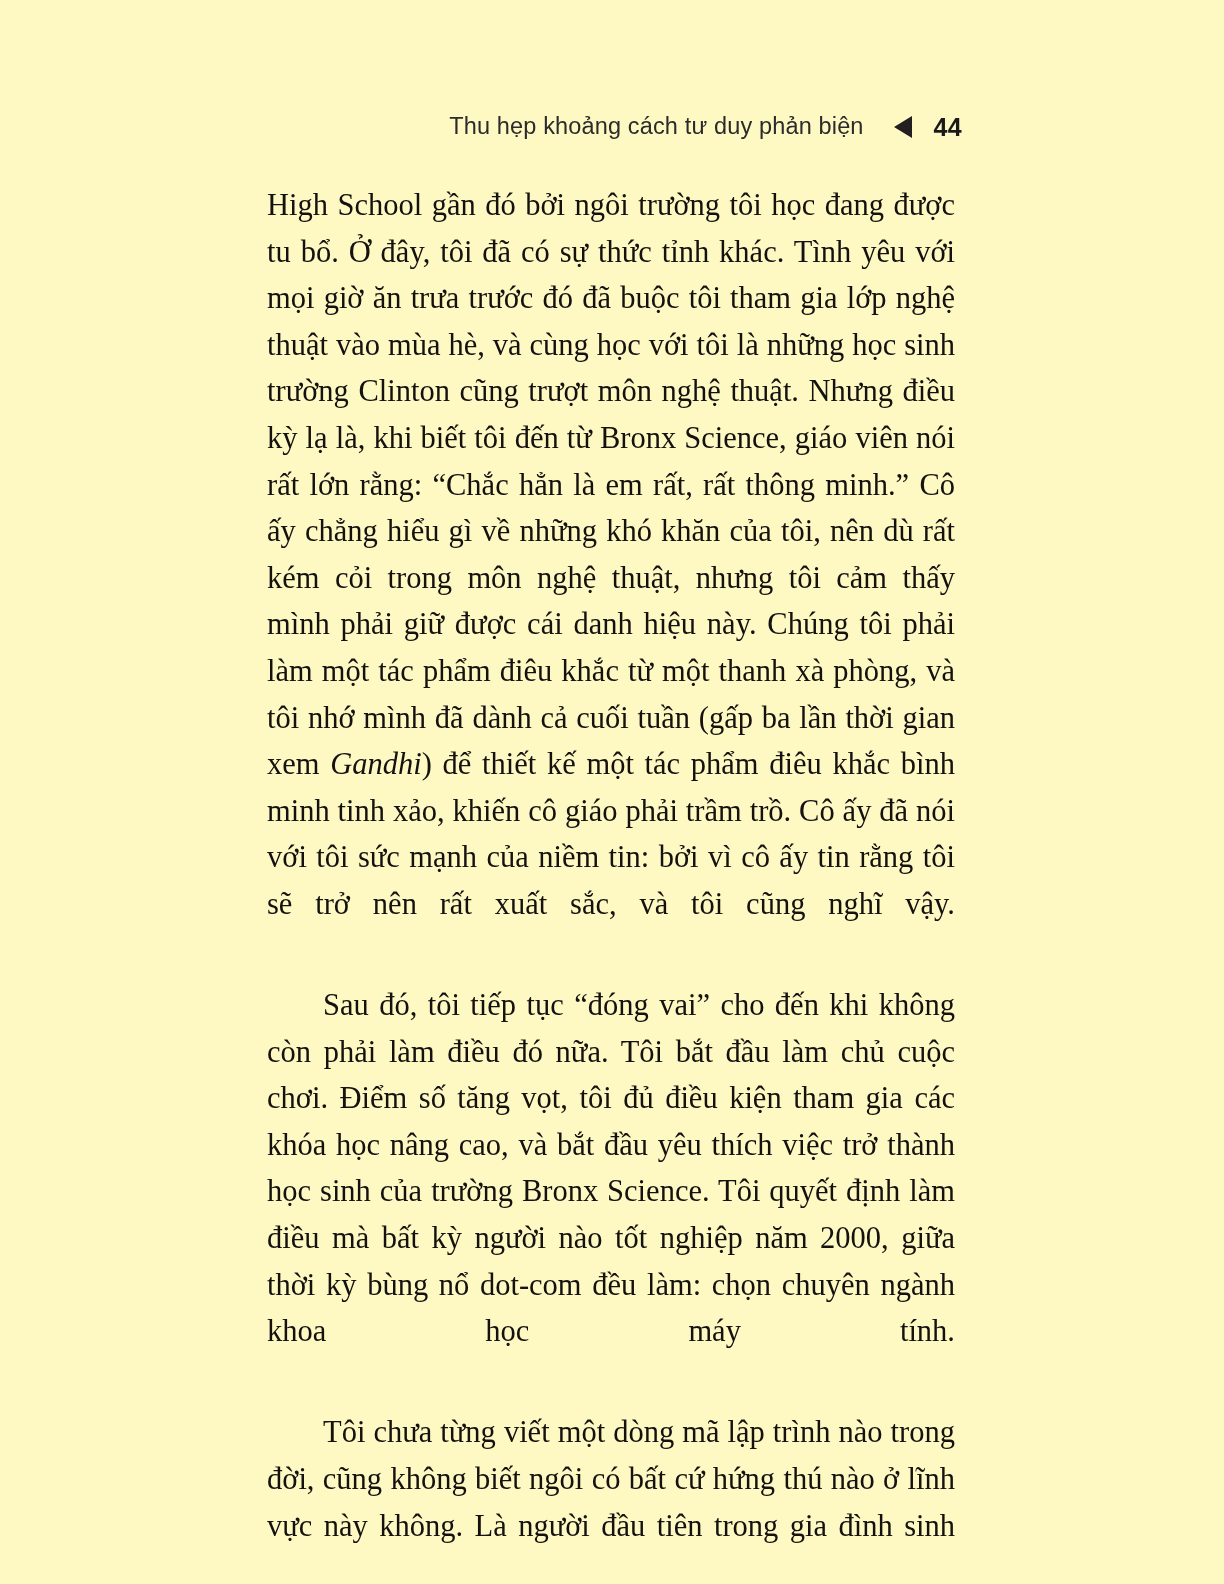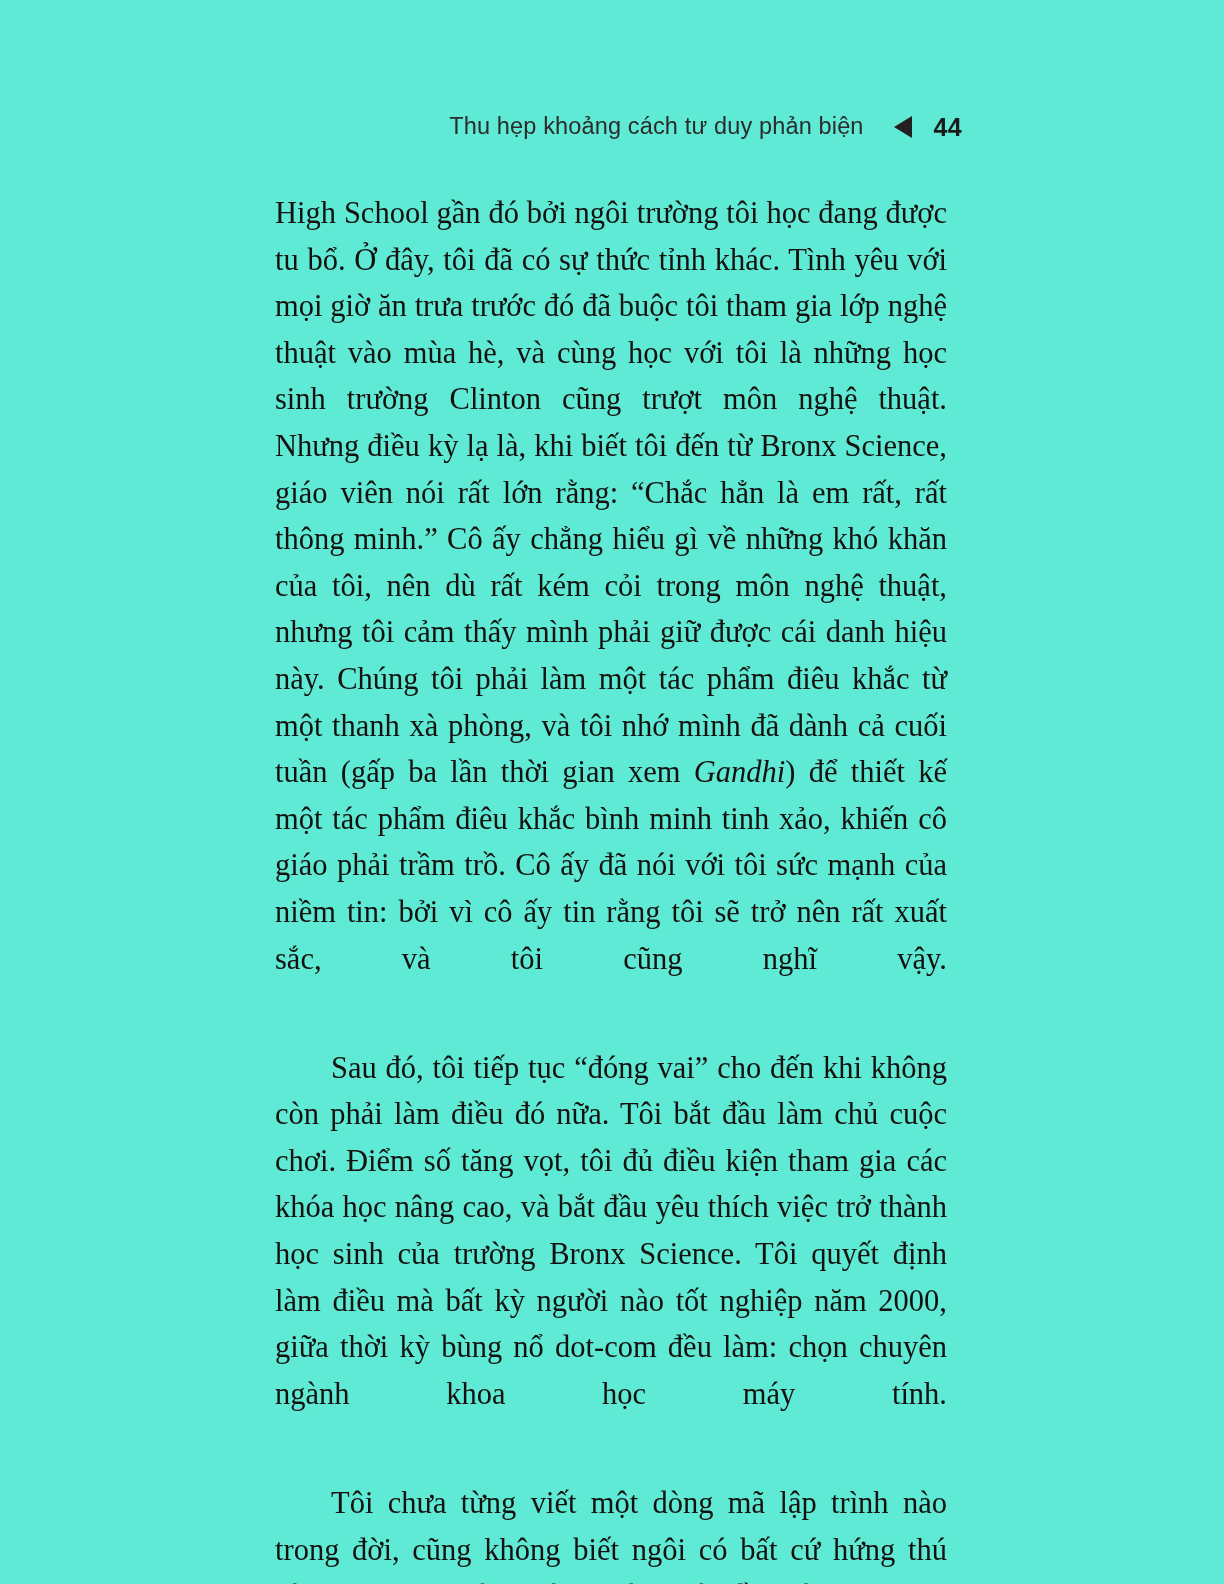--- a/index.html
+++ b/index.html
@@ -12,21 +12,21 @@
     height: 1584px;
     overflow: hidden;
     font-family: "Liberation Serif", "DejaVu Serif", serif;
     color: #111111;
   }
 
   .page {
     position: relative;
     width: 1224px;
     height: 1584px;
-    background: #5eead4;
+    background: #fef9c3;
     box-sizing: border-box;
   }
 
   
   .running-header {
     position: absolute;
     top: 110px;
     left: 259px;
     width: 703px;
     height: 34px;
@@ -65,21 +65,21 @@
 
   
   .text-column {
     position: absolute;
     top: 174px;
     left: 259px;
     width: 704px;
   }
 
   .body-par {
-    margin: 16px;
+    margin: 8px;
     text-align: justify;
     text-justify: inter-word;
     font-size: 30.5px;
     line-height: 46.6px;
     color: #14110f;
     hyphens: none;
     word-spacing: 0.2px;
   }
   .body-par.indent {
     text-indent: 56px;

